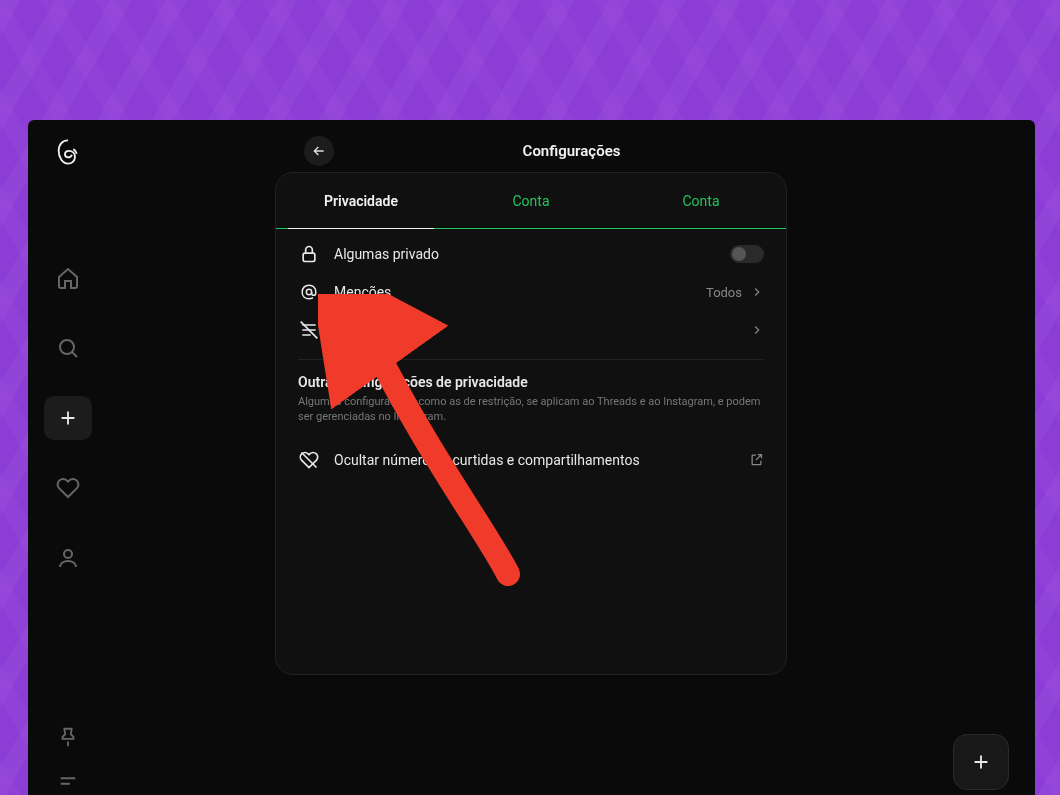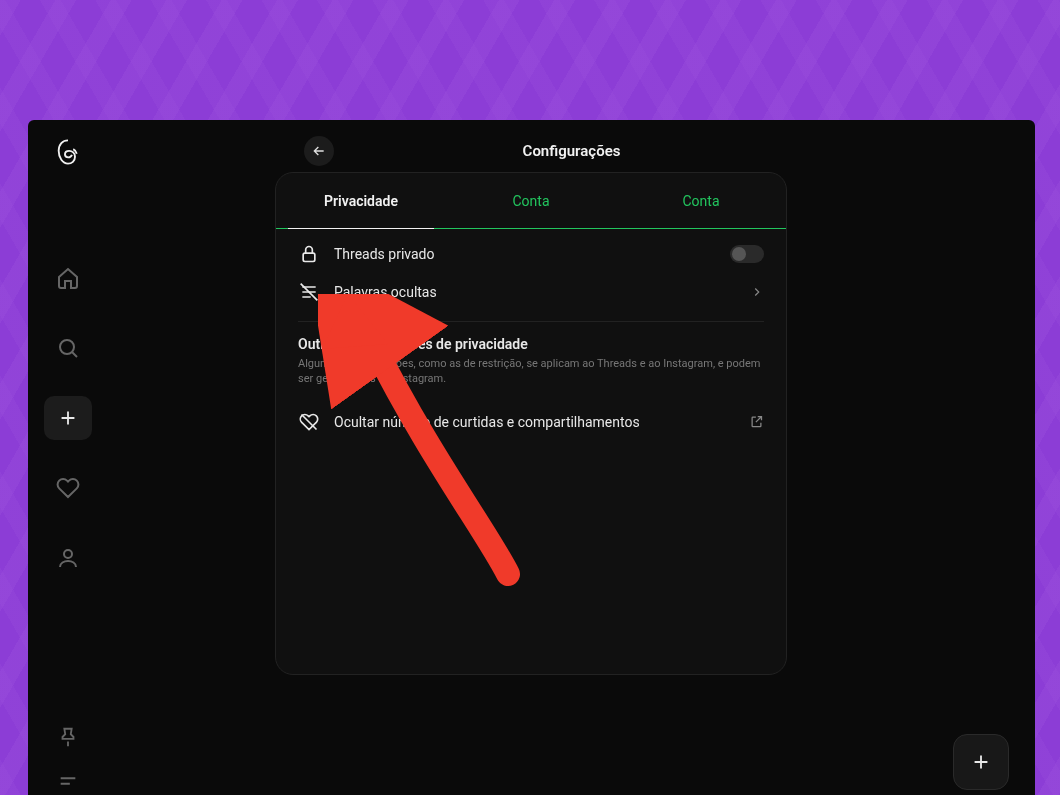--- a/index.html
+++ b/index.html
@@ -286,24 +286,39 @@
 
     <div class="section">
 
       <div class="row">
         <span class="row-icon icon">
           <svg width="20" height="20" viewBox="0 0 24 24" fill="none" stroke="currentColor" stroke-width="2">
               <rect x="5" y="11" width="14" height="10" rx="2"></rect>
               <path d="M8 11V7a4 4 0 0 1 8 0v4"></path>
             </svg>
         </span>
-        <span class="row-label">Threads privado</span>
+        <span class="row-label">Algumas privado</span>
         <div class="toggle"></div>
       </div>
 
+      <div class="row">
+        <span class="row-icon icon">
+          <svg width="20" height="20" viewBox="0 0 24 24" fill="none" stroke="currentColor" stroke-width="1.8">
+              <circle cx="12" cy="12" r="3.2"></circle>
+              <path d="M15.2 12v1.4c0 1.5 1 2.6 2.4 2.6 1.6 0 2.6-1.4 2.6-3.8C20.2 7 16.8 3.8 12 3.8 7 3.8 3.8 7.4 3.8 12c0 4.8 3.4 8.2 8.2 8.2 1.8 0 3.4-.5 4.8-1.4"></path>
+            </svg>
+        </span>
+        <span class="row-label">Menções</span>
+        <span class="row-value">Todos</span>
+        <span class="chevron icon">
+          <svg width="14" height="14" viewBox="0 0 24 24" fill="none" stroke="currentColor" stroke-width="2">
+              <path d="M9 18l6-6-6-6"></path>
+            </svg>
+        </span>
+      </div>
 
 
       <div class="row">
         <span class="row-icon icon">
           <svg width="20" height="20" viewBox="0 0 24 24" fill="none" stroke="currentColor" stroke-width="2">
               <path d="M4 6h16M4 12h16M4 18h10"></path>
               <path d="M2 2l20 20"></path>
             </svg>
         </span>
         <span class="row-label">Palavras ocultas</span>

